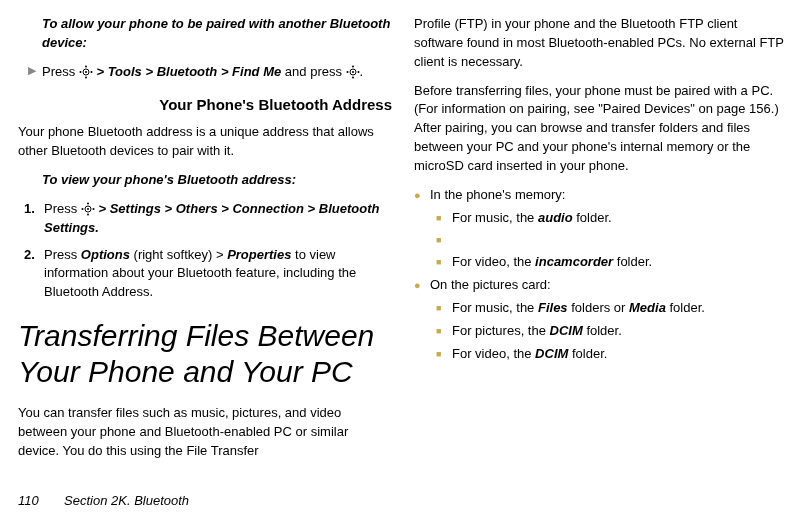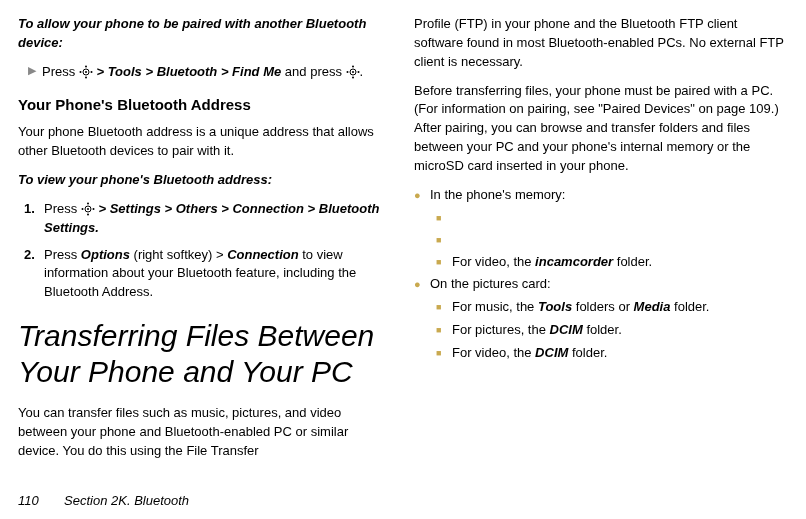--- a/index.html
+++ b/index.html
@@ -19,20 +19,21 @@
       gap: 22px;
     }
     .col {
       flex: 1;
       min-width: 0;
     }
     .italic-intro {
       font-style: italic;
       font-weight: bold;
       margin-bottom: 10px;
+      margin-left: 24px;
     }
     .instruction {
       display: flex;
       margin-left: 10px;
       margin-bottom: 12px;
     }
     .arrow-marker {
       width: 14px;
       flex-shrink: 0;
       font-size: 11px;
@@ -45,20 +46,21 @@
     }
     .num {
       width: 20px;
       flex-shrink: 0;
       font-weight: bold;
     }
     h3 {
       font-size: 15px;
       font-weight: bold;
       margin: 10px 0 8px 0;
+      text-align: right;
     }
     h2 {
       font-size: 30px;
       font-style: italic;
       font-weight: normal;
       margin: 16px 0 14px 0;
       line-height: 1.2;
     }
     .nav-icon {
       display: inline-block;
@@ -143,59 +145,60 @@
             <circle cx="12.5" cy="7" r="1" fill="#000"></circle>
             <circle cx="7" cy="1.5" r="1" fill="#000"></circle>
             <circle cx="7" cy="12.5" r="1" fill="#000"></circle>
           </svg><span class="bi"> &gt; Settings &gt; Others &gt; Connection &gt; Bluetooth Settings.</span>
       </span>
     </div>
 
     <div class="numbered-item">
       <span class="num">2.</span>
       <span>
-        <span>Press </span><span class="bi">Options</span><span> (right softkey) &gt; </span><span class="bi">Connection</span><span> to view information about your Bluetooth feature, including the Bluetooth Address.</span>
+        <span>Press </span><span class="bi">Options</span><span> (right softkey) &gt; </span><span class="bi">Properties</span><span> to view information about your Bluetooth feature, including the Bluetooth Address.</span>
       </span>
     </div>
 
     <h2>Transferring Files Between Your Phone and Your PC</h2>
 
     <p>You can transfer files such as music, pictures, and video between your phone and Bluetooth-enabled PC or similar device. You do this using the File Transfer</p>
 
   </div>
 
   <div class="col">
 
     <p>Profile (FTP) in your phone and the Bluetooth FTP client software found in most Bluetooth-enabled PCs. No external FTP client is necessary.</p>
 
-    <p>Before transferring files, your phone must be paired with a PC. (For information on pairing, see "Paired Devices" on page 109.) After pairing, you can browse and transfer folders and files between your PC and your phone's internal memory or the microSD card inserted in your phone.</p>
+    <p>Before transferring files, your phone must be paired with a PC. (For information on pairing, see "Paired Devices" on page 156.) After pairing, you can browse and transfer folders and files between your PC and your phone's internal memory or the microSD card inserted in your phone.</p>
 
 
     <div class="bullet-l1">
       <span class="disc">●</span>
       <span>In the phone's memory:</span>
     </div>
     <div class="bullet-l2">
       <span class="square">■</span>
+      <span><span>For music, the </span><span class="bi">audio</span><span> folder.</span></span>
     </div>
     <div class="bullet-l2">
       <span class="square">■</span>
     </div>
     <div class="bullet-l2">
       <span class="square">■</span>
       <span><span>For video, the </span><span class="bi">incamcorder</span><span> folder.</span></span>
     </div>
 
     <div class="bullet-l1">
       <span class="disc">●</span>
       <span>On the pictures card:</span>
     </div>
     <div class="bullet-l2">
       <span class="square">■</span>
-      <span><span>For music, the </span><span class="bi">Tools</span><span> folders or </span><span class="bi">Media</span><span> folder.</span></span>
+      <span><span>For music, the </span><span class="bi">Files</span><span> folders or </span><span class="bi">Media</span><span> folder.</span></span>
     </div>
     <div class="bullet-l2">
       <span class="square">■</span>
       <span><span>For pictures, the </span><span class="bi">DCIM</span><span> folder.</span></span>
     </div>
     <div class="bullet-l2">
       <span class="square">■</span>
       <span><span>For video, the </span><span class="bi">DCIM</span><span> folder.</span></span>
     </div>
 

